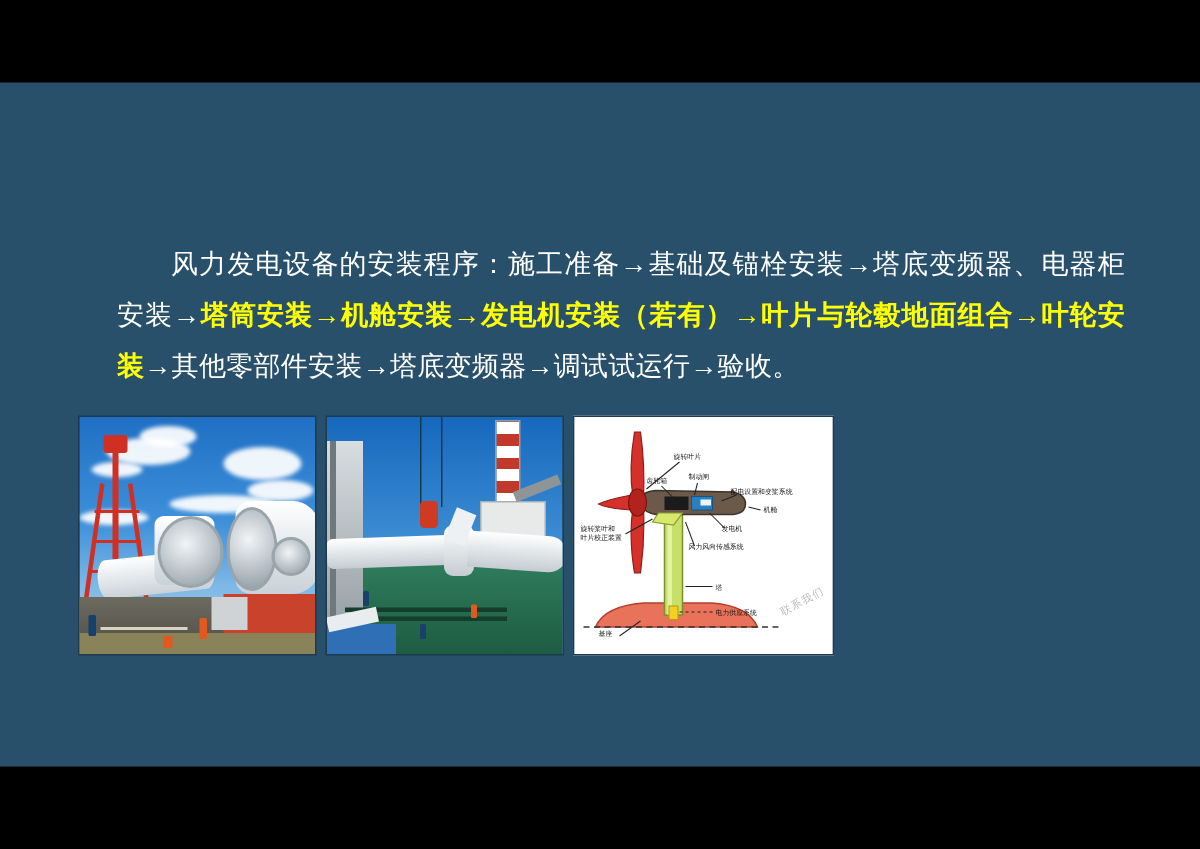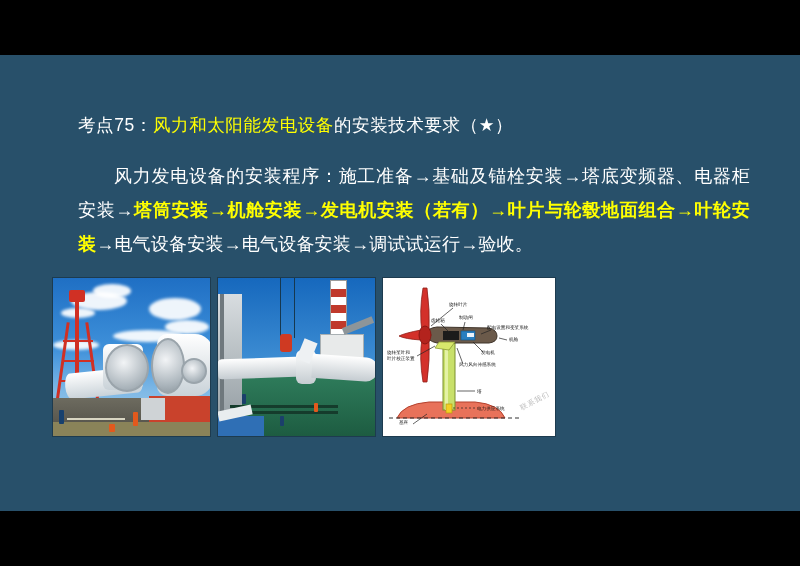--- a/index.html
+++ b/index.html
@@ -184,26 +184,23 @@
 </head>
 <body>
 
 <div class="player">
 
   <div class="letterbox-top"></div>
   <div class="letterbox-bottom"></div>
 
   <div class="slide">
 
-    <div class="title-line">
-      <span class="t-white">考点75：</span><span class="t-yellow">风力和太阳能发电设备</span><span class="t-white">的安装技术要求（★）</span>
-    </div>
 
     <div class="body-para">
-      <span>风力发电设备的安装程序：施工准备→基础及锚栓安装→塔底变频器、电器柜安装→</span><span class="hl">塔筒安装→机舱安装→发电机安装（若有）→叶片与轮毂地面组合→叶轮安装</span><span>→电气设备安装→电气设备安装→调试试运行→验收。</span>
+      <span>风力发电设备的安装程序：施工准备→基础及锚栓安装→塔底变频器、电器柜安装→</span><span class="hl">塔筒安装→机舱安装→发电机安装（若有）→叶片与轮毂地面组合→叶轮安装</span><span>→其他零部件安装→塔底变频器→调试试运行→验收。</span>
     </div>
 
     <div class="images">
 
       <div class="photo p1">
         <div class="sky1"></div>
 
         <div class="cloud" style="left:18px;  top:14px;  width:56px; height:18px;"></div>
         <div class="cloud" style="left:40px;  top:6px;   width:38px; height:14px;"></div>
         <div class="cloud" style="left:8px;   top:30px;  width:34px; height:10px;"></div>

